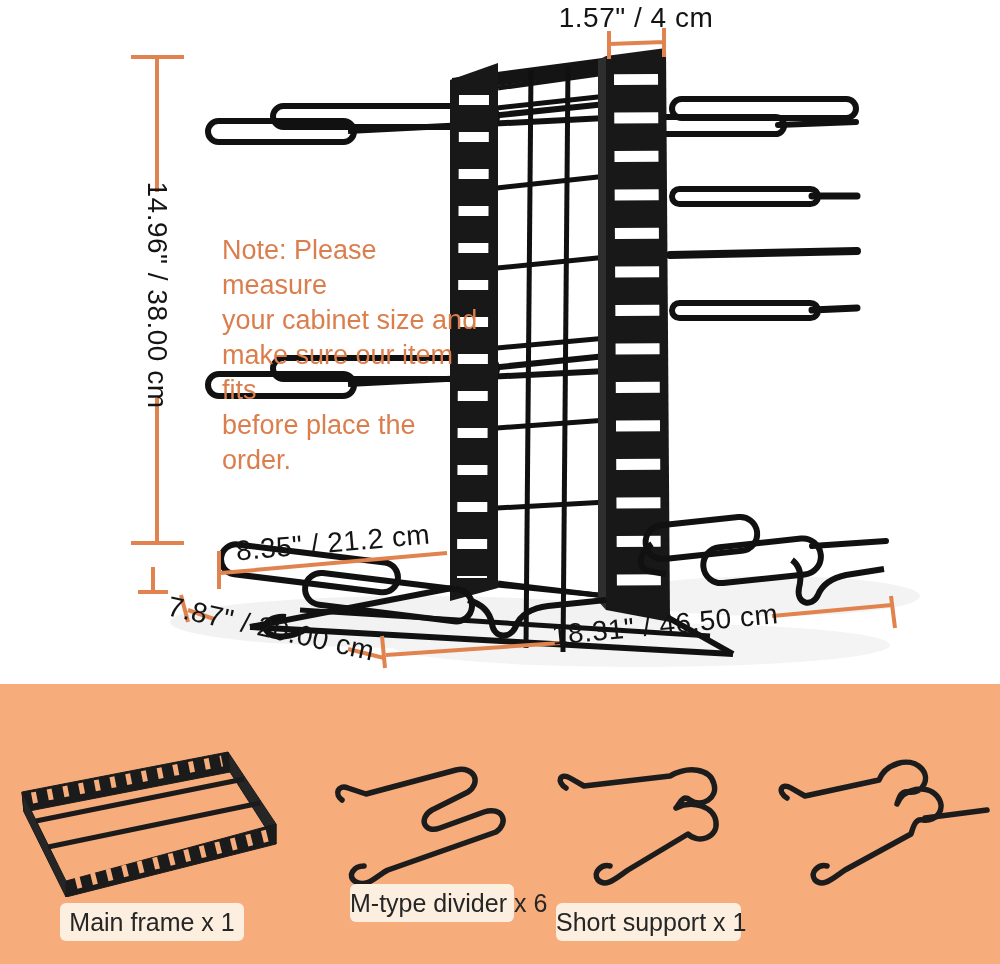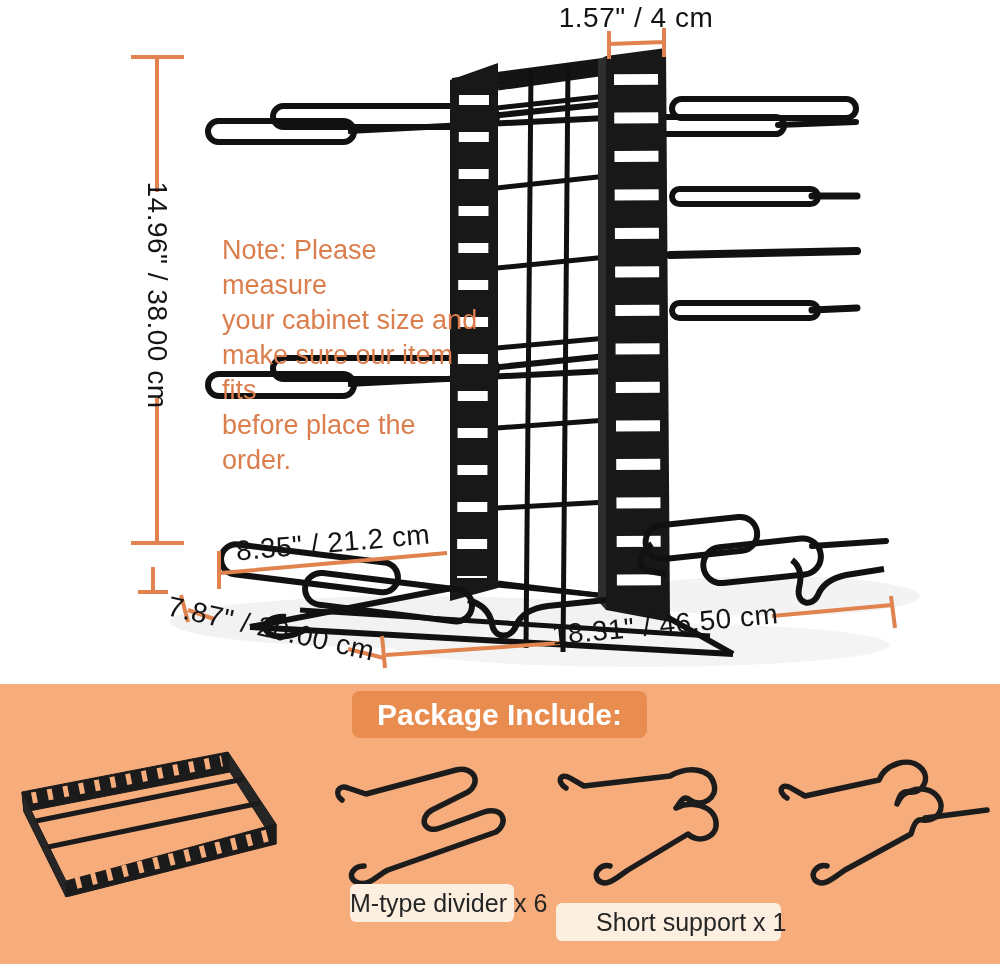--- a/index.html
+++ b/index.html
@@ -139,21 +139,20 @@
 before place the order.</div>
 
 <div class="abs dim-text" style="left:213px;top:527px;width:240px;transform:rotate(-5deg);transform-origin:50% 50%;">8.35" / 21.2 cm</div>
 
 <div class="abs dim-text" style="left:151px;top:613px;width:240px;transform:rotate(12.5deg);transform-origin:50% 50%;">7.87" / 20.00 cm</div>
 
 <div class="abs dim-text" style="left:545px;top:609px;width:240px;transform:rotate(-5.5deg);transform-origin:50% 50%;">18.31" / 46.50 cm</div>
 
 <div class="abs" id="package-band">
 
-  <div class="abs" id="package-title" style="position:absolute;left:352px;top:7px;">Package Include:</div>
 
   <svg style="position:absolute;left:8px;top:61px;" width="300" height="152" viewBox="0 0 300 152">
     <g stroke="#1b1b1b" fill="none">
 
       <path d="M14 47 L220 7 L222 27 L16 67 Z" fill="#1b1b1b"></path>
       <path d="M220 7 L268 79 L268 99 L222 27 Z" fill="#262626"></path>
       <path d="M268 79 L58 136 L58 152 L268 99 Z" fill="#1b1b1b"></path>
       <path d="M14 47 L58 136 L58 152 L16 67 Z" fill="#262626"></path>
 
       <path d="M24 53 L214 16" stroke="#F7AC7C" stroke-width="11" stroke-dasharray="5 11"></path>
@@ -180,15 +179,16 @@
   </svg>
 
   <svg style="position:absolute;left:775px;top:56px;" width="225" height="160" viewBox="0 0 225 160">
     <path d="M12 58 C 2 52 6 42 16 48 L 30 56 L 104 40
              C 110 24 134 16 146 28 C 156 38 148 54 134 52 C 126 50 124 58 122 64
              C 128 48 152 44 162 56 C 172 68 162 82 148 80 C 140 78 138 88 136 94
              L 70 130 C 58 138 48 148 40 140 C 34 132 44 124 52 126" stroke="#1c1c1c" stroke-width="5.5" fill="none" stroke-linecap="round" stroke-linejoin="round"></path>
     <path d="M150 78 L 212 70" stroke="#1c1c1c" stroke-width="5.5" fill="none" stroke-linecap="round"></path>
   </svg>
 
+  <div class="abs pill" style="position:absolute;left:60px;top:219px;width:184px;">Main frame x 1</div>
   <div class="abs pill" style="position:absolute;left:322px;top:200px;width:164px;margin-left:28px;">M-type divider x 6</div>
-  <div class="abs pill" style="position:absolute;left:556px;top:219px;width:185px;padding-left:40px;">Short support x 1</div>
+  <div class="abs pill" style="position:absolute;left:556px;top:219px;width:185px;">Short support x 1</div>
 </div>
 
 </body></html>

